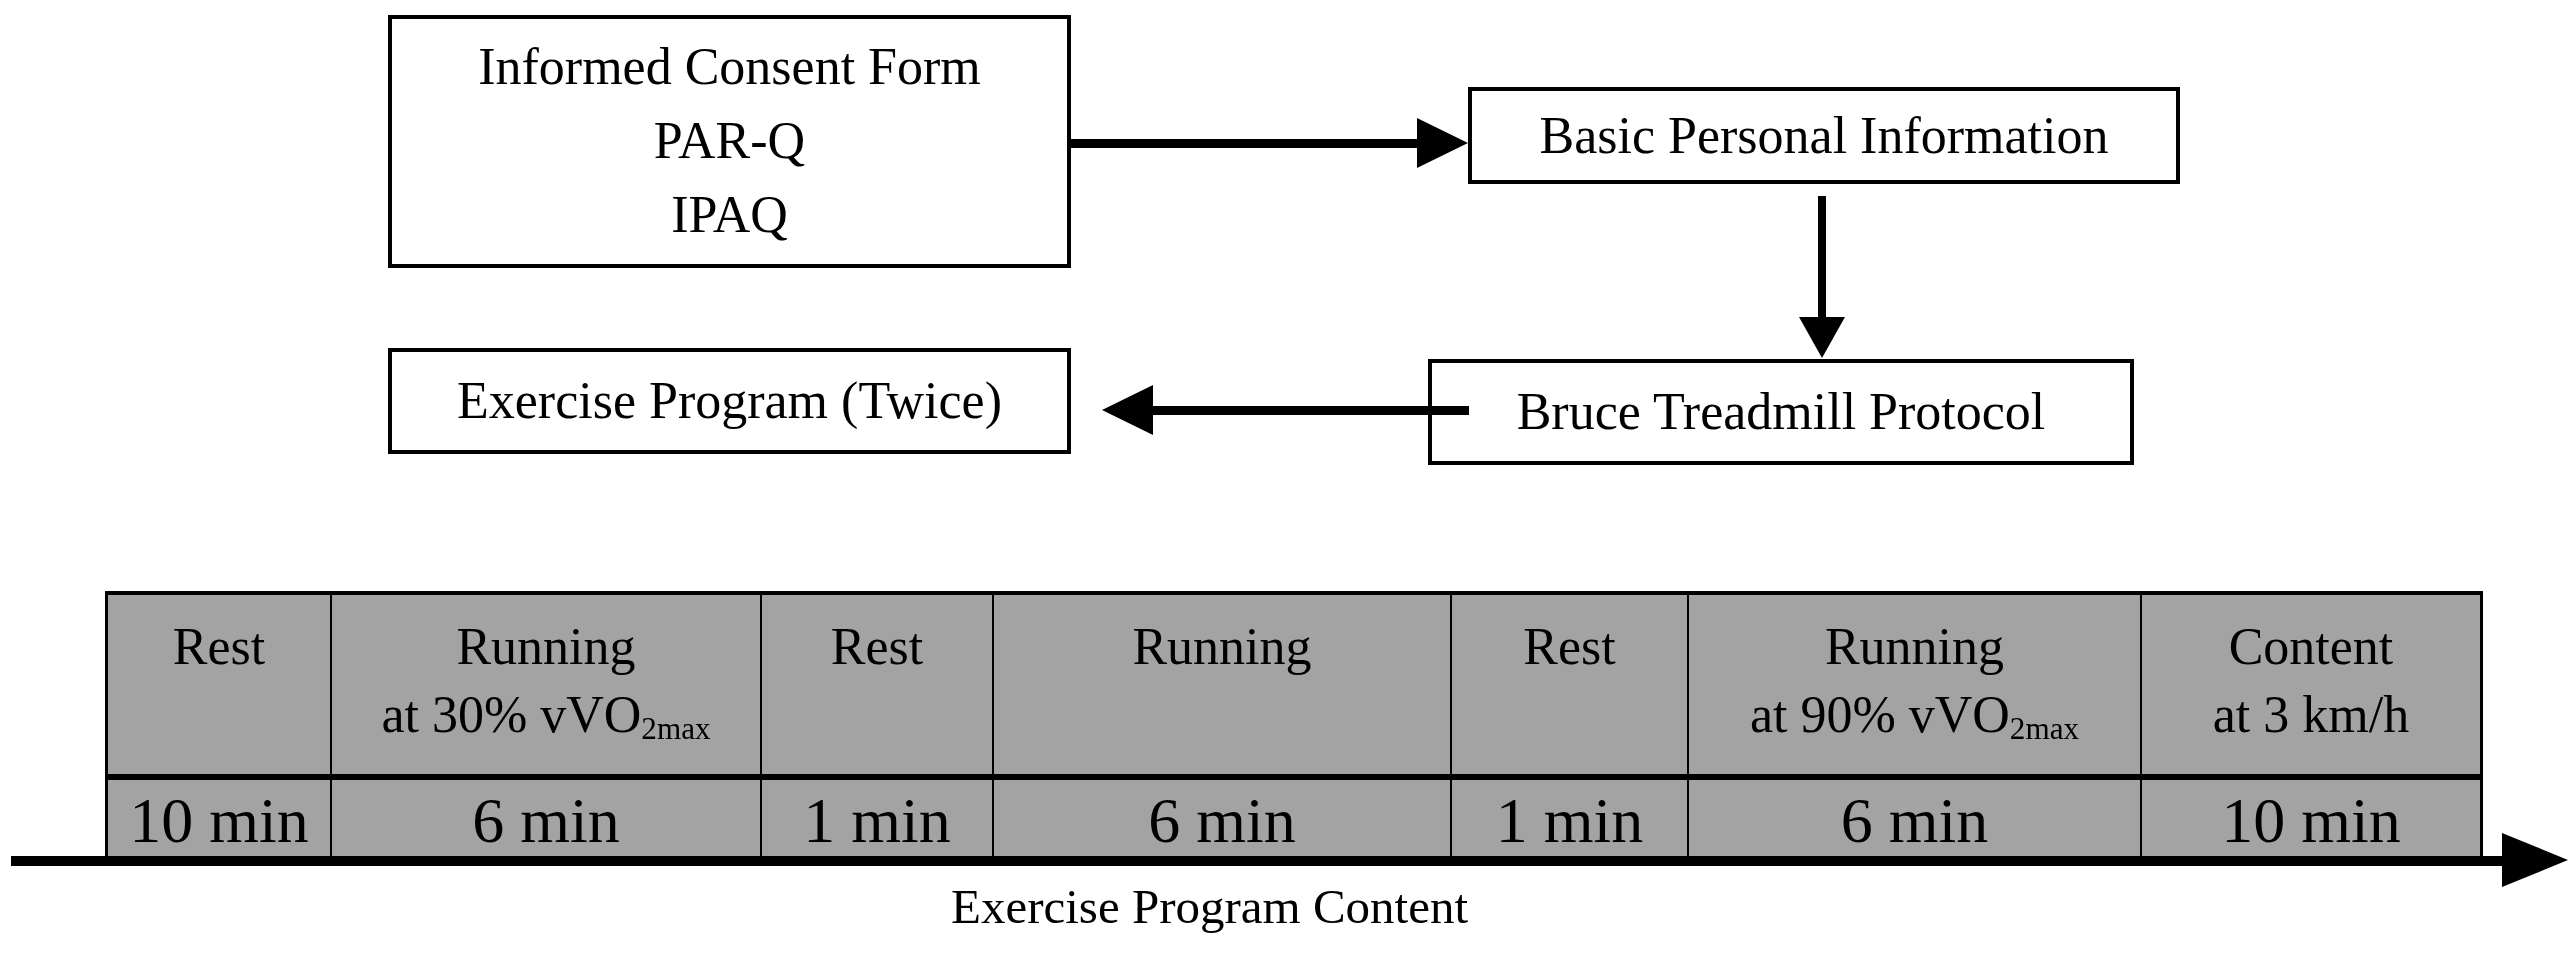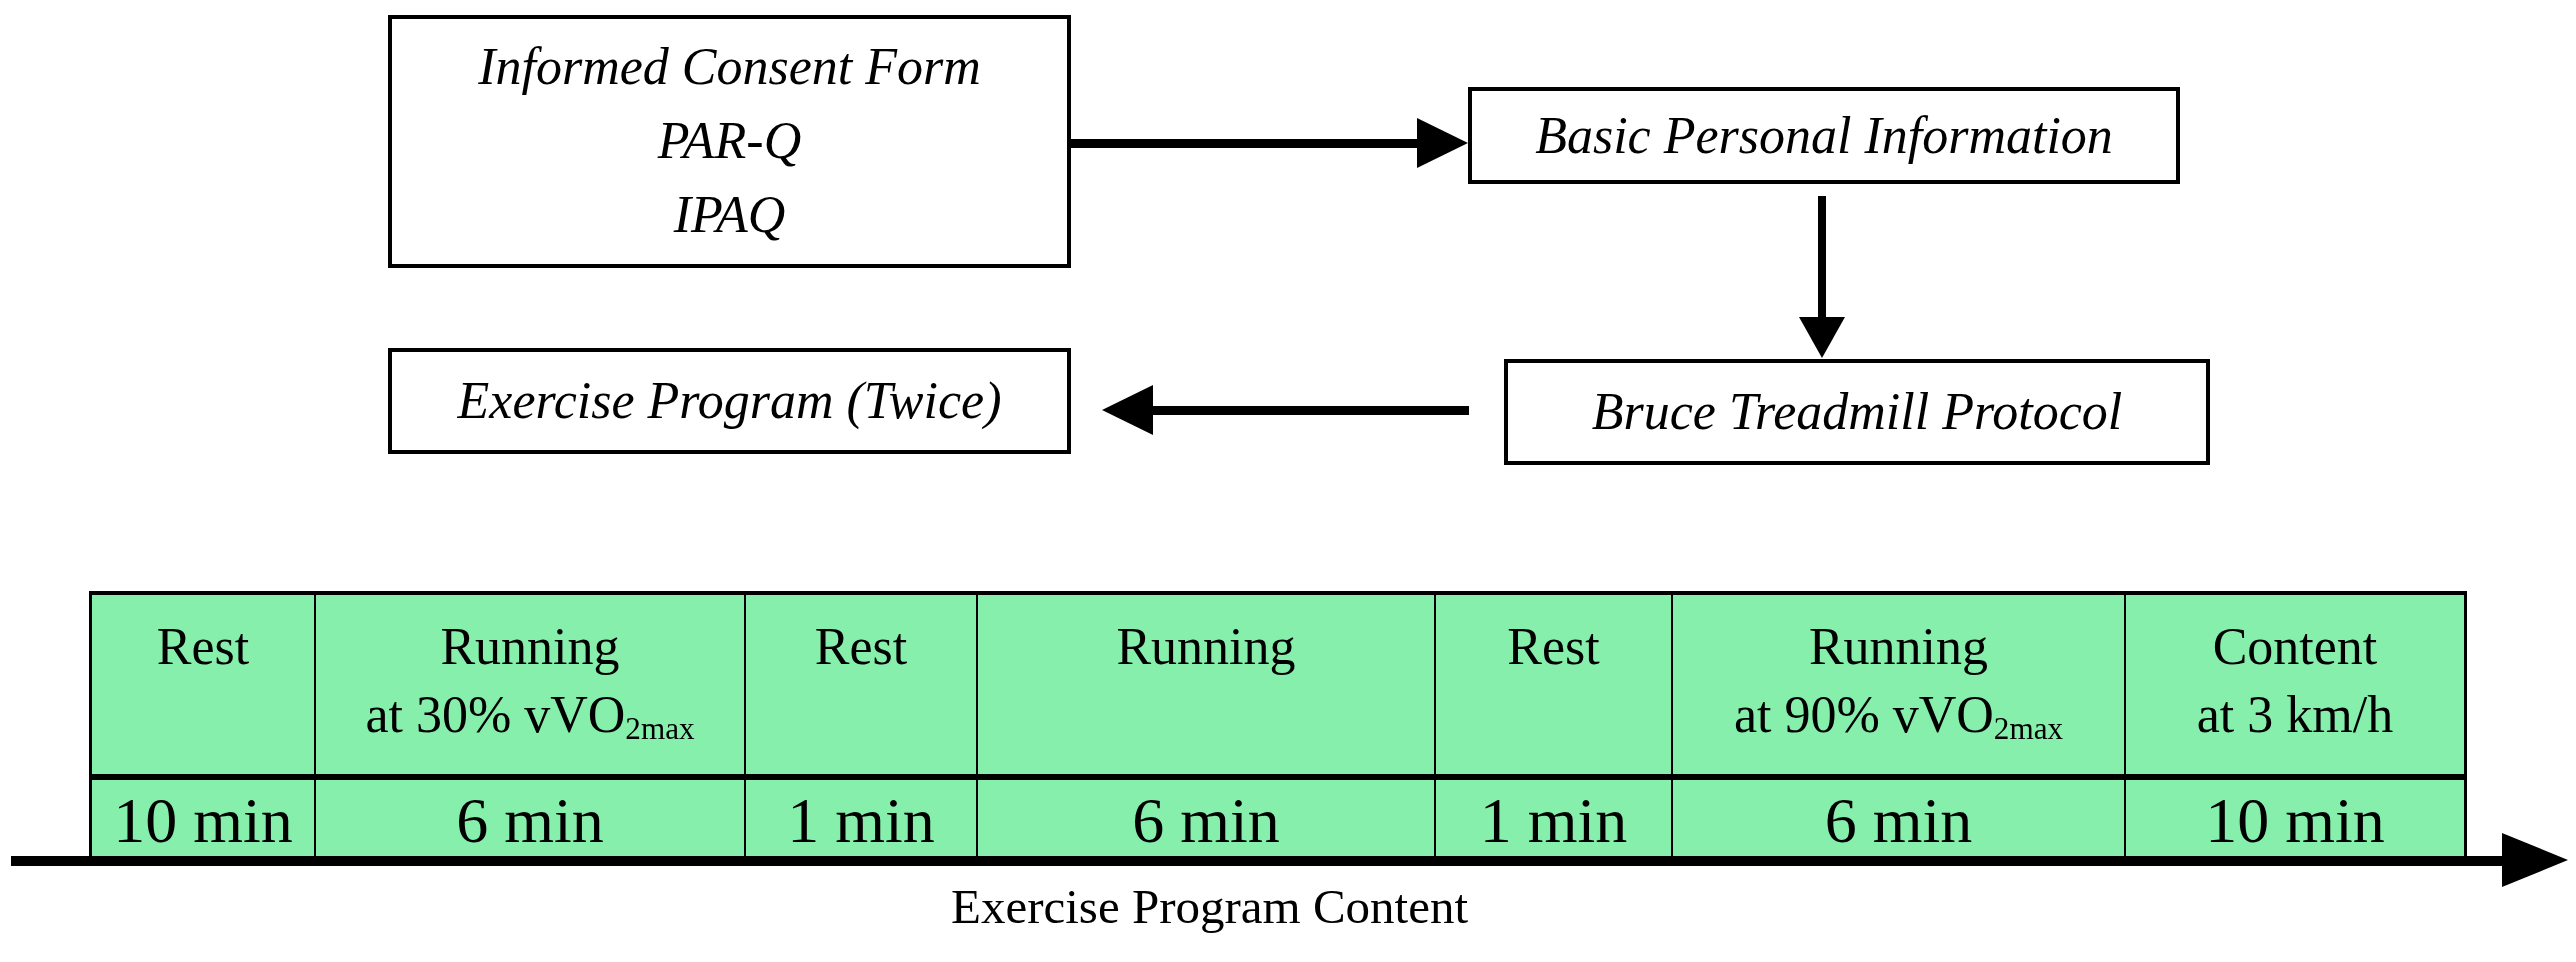--- a/index.html
+++ b/index.html
@@ -5,49 +5,49 @@
   html,body{margin:0;padding:0;background:#ffffff}
   *{box-sizing:border-box}
   #canvas{
     position:relative;width:2576px;height:963px;background:#ffffff;
     font-family:"Liberation Serif","DejaVu Serif",serif;color:#000;overflow:hidden;
   }
   
   .box{
     position:absolute;border:4.7px solid #000;background:#fff;
     display:flex;align-items:center;justify-content:center;
-    text-align:center;font-size:52px;line-height:1;font-style:italic;
+    text-align:center;font-size:52px;line-height:1;
   }
   #box-consent{left:388px;top:14.7px;width:683px;height:253px;flex-direction:column;justify-content:space-evenly}
   #box-basic{left:1468px;top:87px;width:712px;height:97px}
-  #box-bruce{left:1504px;top:359px;width:706px;height:106px}
+  #box-bruce{left:1428px;top:359px;width:706px;height:106px}
   #box-exercise{left:388px;top:348px;width:683px;height:106px}
   .bline{line-height:1}
   
   .shaft-h{position:absolute;height:8.8px;background:#000}
   .shaft-v{position:absolute;width:7.7px;background:#000}
   .head{position:absolute;width:0;height:0}
   #arrow1-shaft{left:1071px;top:139px;width:353px}
   #arrow1-head{left:1417px;top:118px;border-left:51px solid #000;border-top:25px solid transparent;border-bottom:25px solid transparent}
   #arrow2-shaft{left:1818px;top:196px;height:125px}
   #arrow2-head{left:1799px;top:317px;border-top:41px solid #000;border-left:23px solid transparent;border-right:23px solid transparent}
   #arrow3-head{left:1102px;top:385px;border-right:51px solid #000;border-top:25px solid transparent;border-bottom:25px solid transparent}
   #arrow3-shaft{left:1151px;top:406px;width:318px}
   
   #axis-shaft{left:10.6px;top:856px;width:2498px;height:10px}
   #axis-head{left:2502px;top:833px;border-left:66px solid #000;border-top:27px solid transparent;border-bottom:27px solid transparent}
   #axis-label{position:absolute;left:951px;top:882px;font-size:49px;line-height:1;white-space:nowrap}
   
   #program-table{
-    position:absolute;left:89px;top:591px;
+    position:absolute;left:105px;top:591px;
     display:grid;
     grid-template-columns:224px 430px 232px 458px 237px 453px 338px;
     grid-template-rows:185px 81px;
     border:4.7px solid #000;border-left-width:3.5px;border-right-width:3.5px;border-bottom:none;
-    background:#86efac;
+    background:#a3a3a3;
   }
   .tcell{border-right:2.9px solid #000}
   .tcell.last{border-right:none}
   .hcell{border-bottom:6.5px solid #000;text-align:center;padding-top:17.7px;font-size:52px}
   .hcell .act{line-height:68px}
   .hcell .intens{line-height:68px}
   .dcell{display:flex;align-items:center;justify-content:center;font-size:64px}
   sub{font-size:0.6em;vertical-align:-0.22em;line-height:0}
 </style>
 </head>

